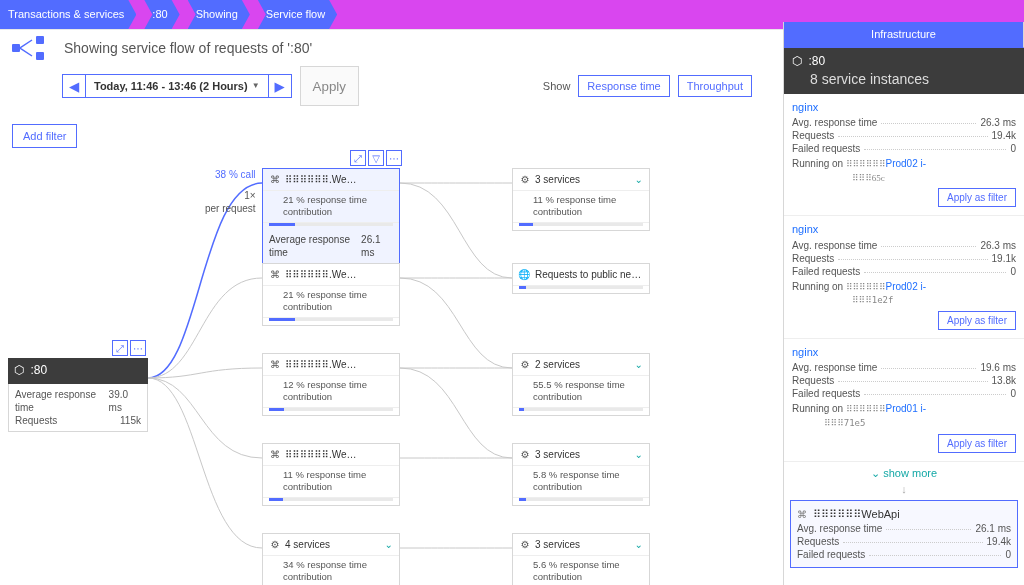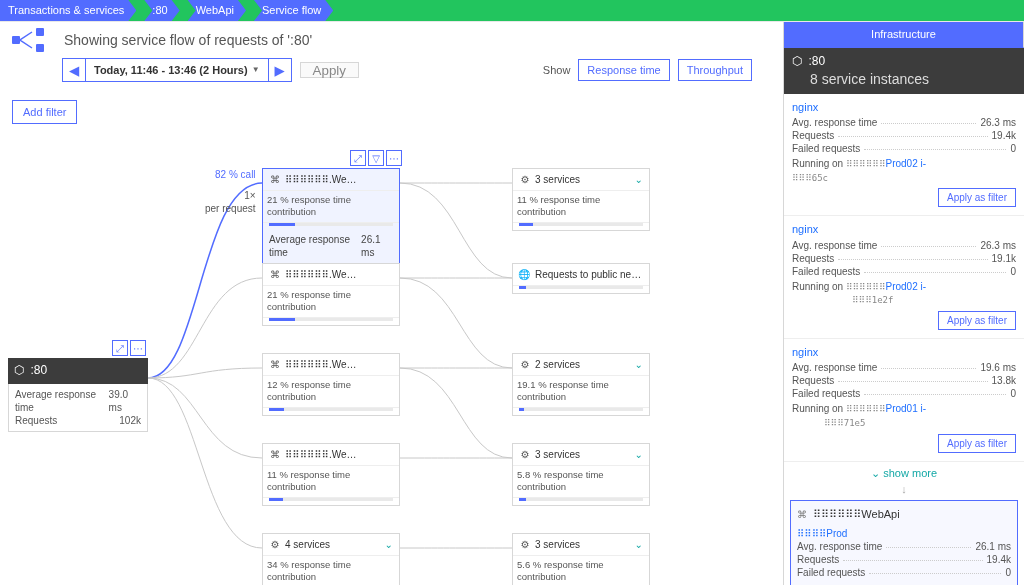--- a/index.html
+++ b/index.html
@@ -20,22 +20,22 @@
     color:var(--text);
     background:#fff;
     width:1024px;
     height:585px;
     overflow:hidden;
   }
   
   .breadcrumb{
     display:flex;
     align-items:stretch;
-    height:22px;
-    background:#22c55e;
+    height:30px;
+    background:#d946ef;
     border-bottom:1px solid #e8e8e8;
   }
   .crumb{
     display:flex;align-items:center;
     background:var(--purple);
     color:#fff;
     padding:0 12px 0 8px;
     font-size:11px;
     position:relative;
     margin-right:8px;
@@ -51,21 +51,21 @@
   .flow-icon .dot.a{left:0;top:8px;}
   .flow-icon .dot.b{left:24px;top:0;}
   .flow-icon .dot.c{left:24px;top:16px;}
   .flow-icon svg{position:absolute;left:8px;top:0;width:20px;height:24px;}
   .title{font-size:14px;font-weight:300;color:#555;}
   .controls{display:flex;align-items:center;gap:8px;padding:2px 12px 6px 62px;}
   .time-ctrl{display:flex;align-items:center;border:1px solid var(--purple);}
   .time-ctrl button{background:#fff;border:none;color:var(--purple);width:22px;height:22px;cursor:pointer;display:flex;align-items:center;justify-content:center;}
   .time-ctrl .range{padding:0 8px;font-size:11px;font-weight:600;border-left:1px solid var(--purple);border-right:1px solid var(--purple);height:22px;display:flex;align-items:center;gap:4px;}
   .time-ctrl .caret{font-size:8px;color:#666;}
-  .apply-btn{border:1px solid var(--border);background:#fafafa;color:#888;height:16px;padding:0 12px;}
+  .apply-btn{border:1px solid var(--border);background:#fafafa;color:#888;height:40px;padding:0 12px;}
   .show-group{margin-left:auto;display:flex;align-items:center;gap:8px;font-size:11px;color:#555;margin-right:260px;justify-content:center;}
   .chip{border:1px solid var(--purple);color:var(--purple);padding:3px 8px;font-size:11px;cursor:pointer;}
   .add-filter{margin:12px;border:1px solid var(--purple);color:var(--purple);background:#fff;padding:5px 10px;font-size:11px;cursor:pointer;}
   
   .main{
     position:absolute;left:0;top:78px;width:783px;height:507px;
   }
   .side{
     position:absolute;right:0;top:22px;width:241px;height:563px;border-left:1px solid var(--border);background:#fff;
   }
@@ -77,21 +77,21 @@
   .edge-label{position:absolute;font-size:10px;color:var(--purple);text-align:right;}
   .node{
     position:absolute;border:1px solid var(--border);background:#fff;width:140px;font-size:10px;
   }
   .node.hi{border-color:var(--purple);background:#f0f3ff;}
   .node .head{display:flex;align-items:center;gap:4px;padding:4px 6px;border-bottom:1px solid #eee;white-space:nowrap;overflow:hidden;}
   .node .head .ic{width:12px;height:12px;display:inline-flex;align-items:center;justify-content:center;color:#555;font-size:10px;flex:none;}
   .node .head .label{overflow:hidden;text-overflow:ellipsis;}
   .node .caret{margin-left:auto;color:var(--teal);font-size:10px;}
   .node .row{display:flex;justify-content:space-between;padding:3px 6px;color:#444;}
-  .node .sub{font-size:9.5px;color:#555;padding:3px 4px;border-bottom:1px solid #eee;}
+  .node .sub{font-size:9.5px;color:#555;padding:3px 20px;border-bottom:1px solid #eee;}
   .meter{height:3px;background:#e9e9e9;margin:0 6px 4px 6px;position:relative;}
   .meter>span{display:block;height:100%;background:var(--purple);}
   
   .root{position:absolute;width:140px;}
   .root .bar{background:var(--darkbar);color:#fff;padding:5px 6px;display:flex;align-items:center;gap:6px;font-size:12px;}
   .root .body{border:1px solid var(--border);border-top:none;padding:4px 6px;}
   .root .body .row{display:flex;justify-content:space-between;font-size:10px;color:#555;}
   .root-actions{position:absolute;display:flex;gap:2px;}
   .mini{border:1px solid var(--purple);color:var(--purple);background:#fff;width:16px;height:16px;font-size:10px;display:flex;align-items:center;justify-content:center;cursor:pointer;}
   
@@ -119,21 +119,21 @@
 </style>
 </head>
 <body>
 
 
 
 
 <div class="breadcrumb">
   <div class="crumb">Transactions &amp; services</div>
   <div class="crumb">:80</div>
-  <div class="crumb">WebApi</div>
+  <div class="crumb">Showing</div>
   <div class="crumb">Service flow</div>
 </div>
 
 
 <div class="page-header">
   <div class="flow-icon">
     <span class="dot a"></span>
       <span class="dot b"></span>
       <span class="dot c"></span>
     <svg viewBox="0 0 20 24">
@@ -192,27 +192,27 @@
           <span>⬡</span>
           <span>:80</span>
         </div>
       <div class="body">
         <div class="row">
             <span>Average response time</span>
             <span>39.0 ms</span>
           </div>
         <div class="row">
             <span>Requests</span>
-            <span>102k</span>
+            <span>115k</span>
           </div>
       </div>
     </div>
 
     <div class="edge-label" style="left:205px;top:90px;">
-      <div>82 % call</div>
+      <div>38 % call</div>
       <div style="color:#555;margin-top:8px;">1×</div>
       <div style="color:#555">per request</div>
     </div>
 
     <div class="root-actions" style="left:350px;top:72px;">
       <span class="mini">⤢</span>
       <span class="mini">▽</span>
       <span class="mini">⋯</span>
     </div>
 
@@ -295,21 +295,21 @@
           <div class="meter">
             <span style="width:6%"></span>
           </div>
         </div>
         <div class="node" style="left: 512px; top: 275px; width: 138px;">
           <div class="head">
             <span class="ic">⚙</span>
             <span class="label">2 services</span>
             <span class="caret">⌄</span>
           </div>
-          <div class="sub">19.1 % response time contribution</div>
+          <div class="sub">55.5 % response time contribution</div>
           <div class="meter">
             <span style="width:4%"></span>
           </div>
         </div>
         <div class="node" style="left: 512px; top: 365px; width: 138px;">
           <div class="head">
             <span class="ic">⚙</span>
             <span class="label">3 services</span>
             <span class="caret">⌄</span>
           </div>
@@ -353,21 +353,21 @@
         <div class="kv">
           <span>Requests</span>
           <span class="dotline"></span>
           <span>19.4k</span>
         </div>
         <div class="kv">
           <span>Failed requests</span>
           <span class="dotline"></span>
           <span>0</span>
         </div>
-        <div class="running"><span>Running on</span> <span class="mask">⠿⠿⠿⠿⠿⠿</span><a href="#">Prod02 i-</a><br><span class="mask" style="">⠿⠿⠿65c</span></div>
+        <div class="running"><span>Running on</span> <span class="mask">⠿⠿⠿⠿⠿⠿</span><a href="#">Prod02 i-</a><br><span class="mask" style="margin-left:60px;font-family:Liberation Serif, serif;">⠿⠿⠿65c</span></div>
         <button class="apply">Apply as filter</button>
       </div>
       <div class="inst clearfix">
         <div class="name">nginx</div>
         <div class="kv">
           <span>Avg. response time</span>
           <span class="dotline"></span>
           <span>26.3 ms</span>
         </div>
         <div class="kv">
@@ -404,21 +404,20 @@
         <button class="apply">Apply as filter</button>
       </div>
     </div>
   <div class="show-more">⌄ <span>show more</span></div>
   <div class="arrow-down">↓</div>
   <div class="webapi-card">
     <div class="hdr">
         <span style="font-size:10px;color:#777;">⌘</span>
         <span>⠿⠿⠿⠿⠿⠿WebApi</span>
       </div>
-    <div style="margin-top:4px;"><a href="#" style="color:var(--link);font-size:10px;text-decoration:none;">⠿⠿⠿⠿Prod</a></div>
     <div class="kv" style="display:flex;justify-content:space-between;font-size:10px;color:#555;">
         <span>Avg. response time</span>
         <span class="dotline"></span>
         <span>26.1 ms</span>
       </div>
     <div class="kv" style="display:flex;justify-content:space-between;font-size:10px;color:#555;">
         <span>Requests</span>
         <span class="dotline"></span>
         <span>19.4k</span>
       </div>

